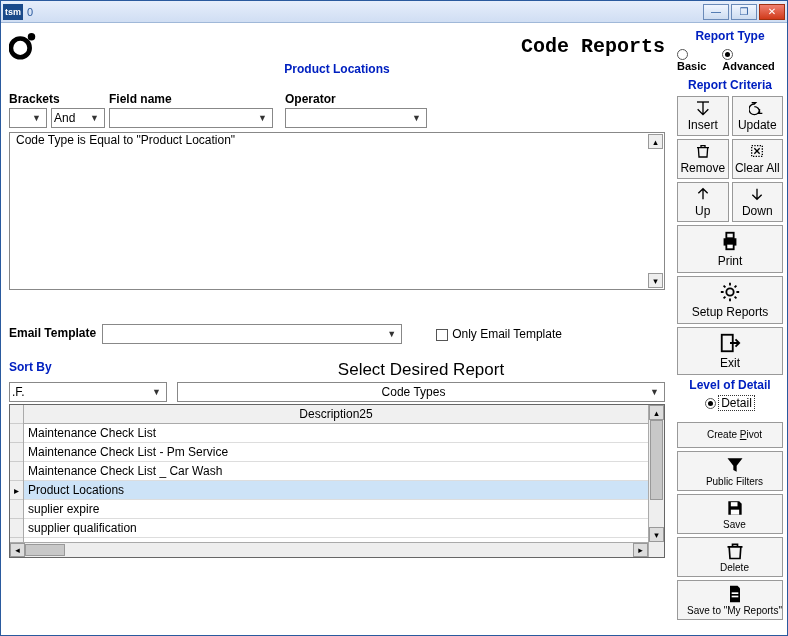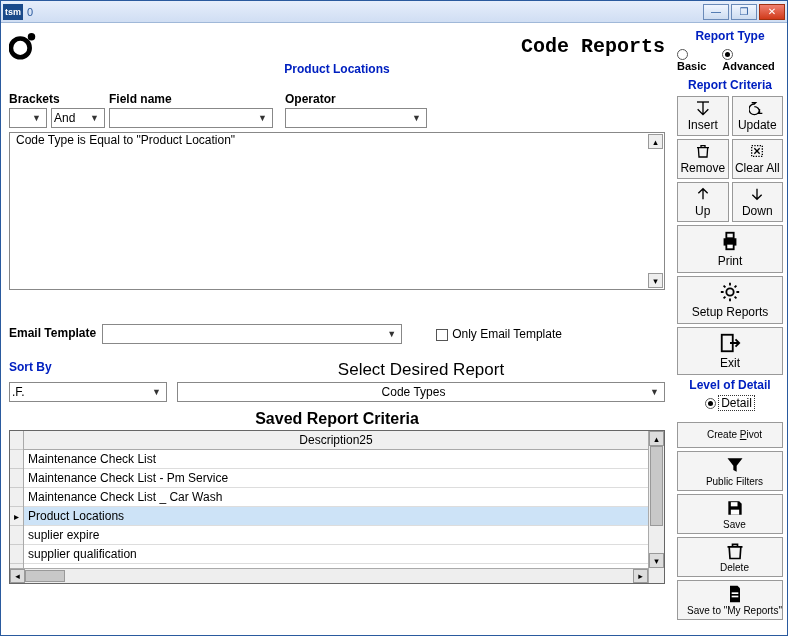--- a/index.html
+++ b/index.html
@@ -235,21 +235,20 @@
       <div class="combo sort">
           <span class="txt">.F.</span>
           <span class="arrow">▼</span>
         </div>
       <div class="combo report">
           <span class="txt">Code Types</span>
           <span class="arrow">▼</span>
         </div>
     </div>
 
-    <h2 class="saved-title">Saved Report Criteria</h2>
     <div class="grid">
       <div class="grid-rowhead">
         <div class="cell"></div>
         <div class="cell"></div>
         <div class="cell"></div>
         <div class="cell"></div>
         <div class="cell">▸</div>
         <div class="cell"></div>
         <div class="cell"></div>
       </div>

